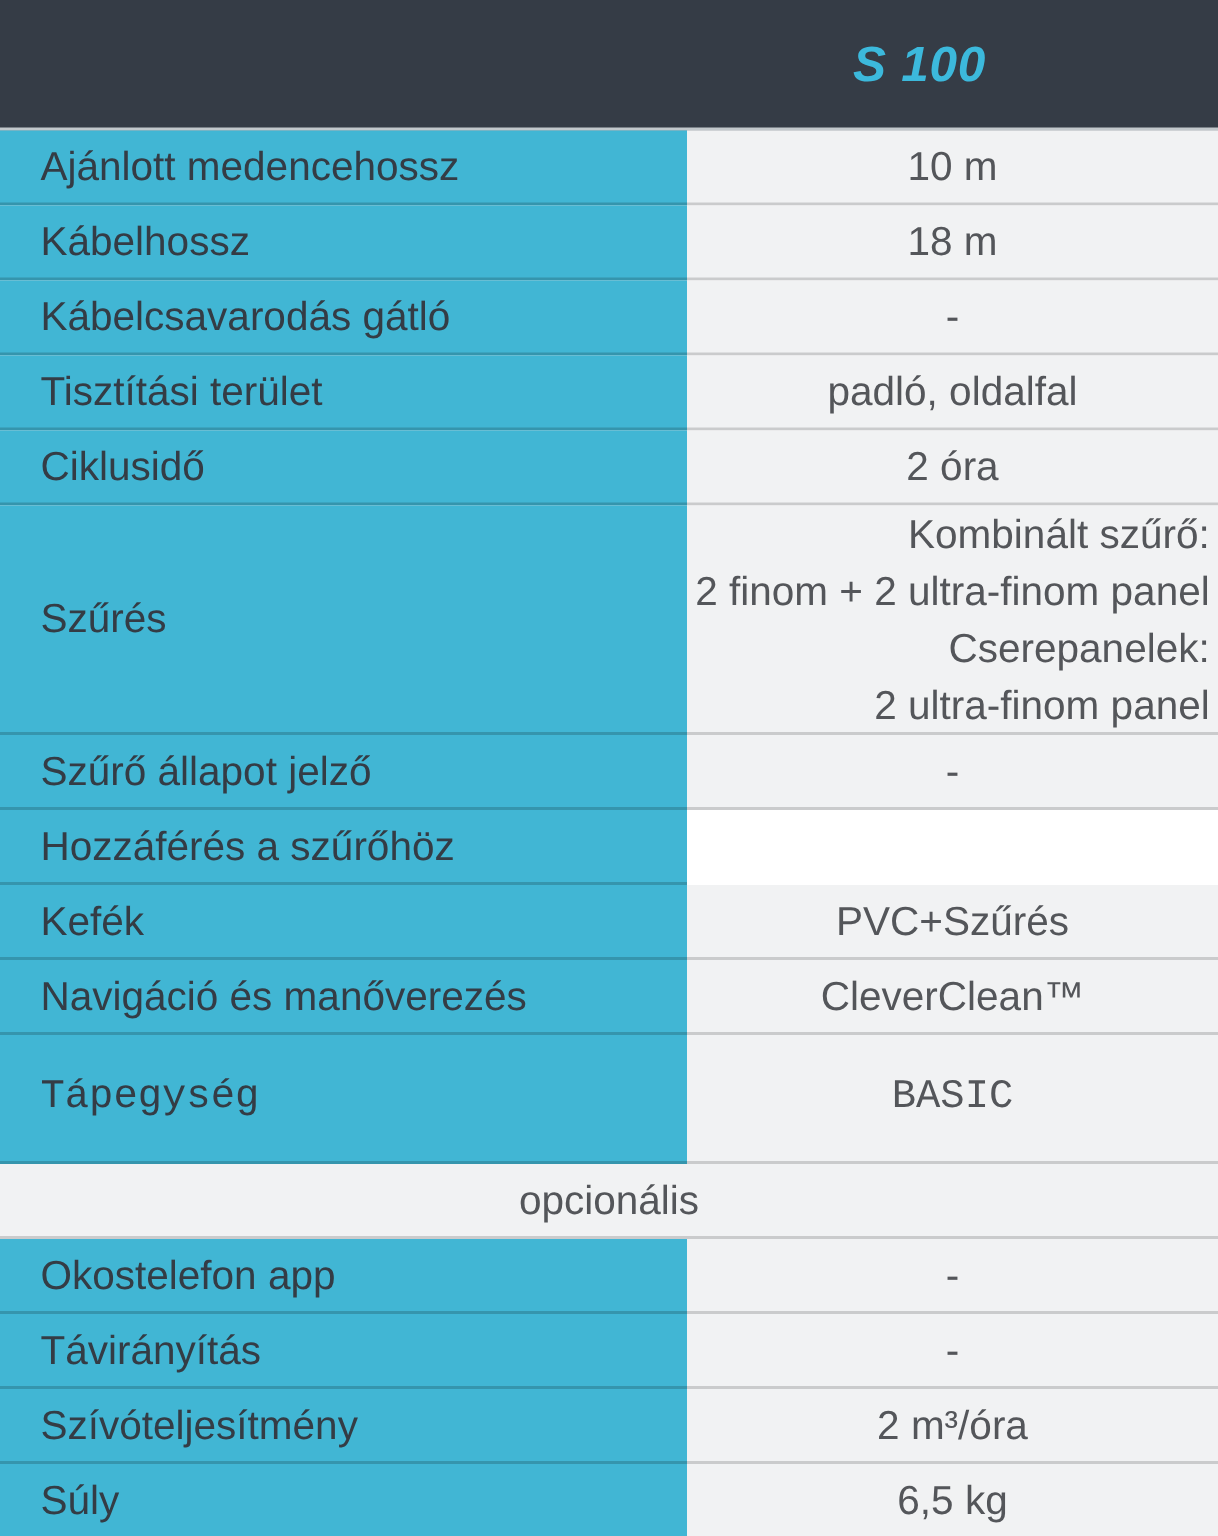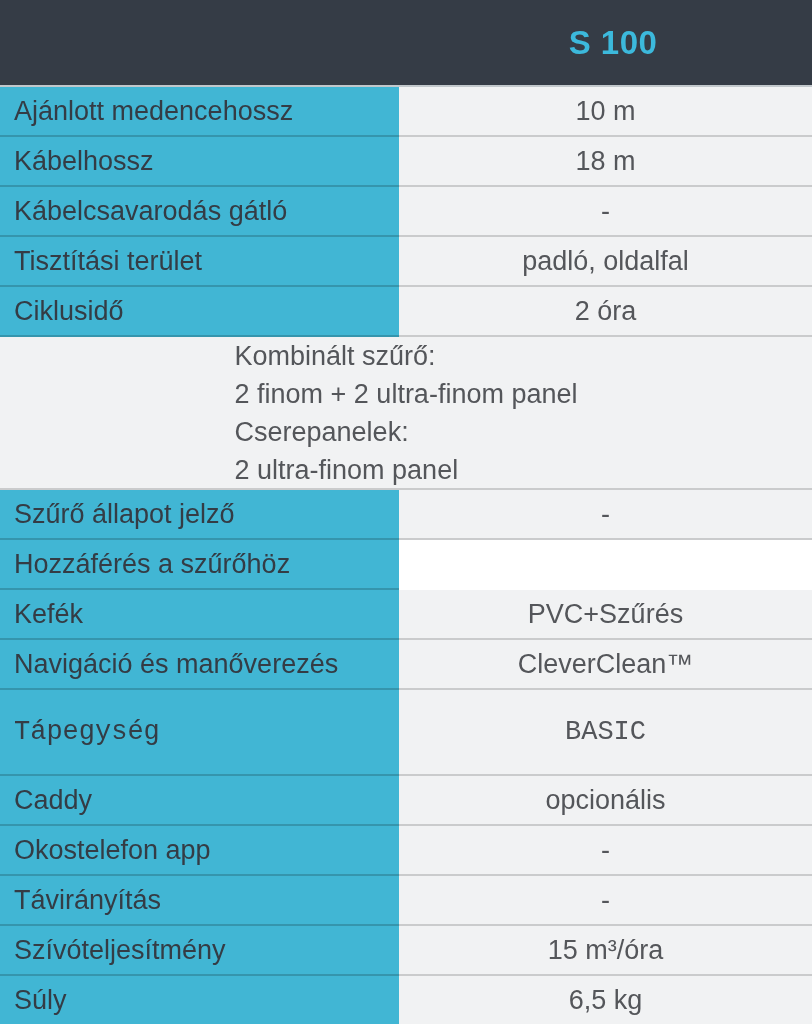--- a/index.html
+++ b/index.html
@@ -30,51 +30,52 @@
   }
   .header-title {
     flex: 1;
     display: flex;
     align-items: center;
     justify-content: center;
     color: #3CB9DC;
     font-size: 33px;
     font-weight: bold;
     letter-spacing: 0.5px;
+    font-style: italic;
   }
 
   .spec-row {
     display: flex;
     height: 50px;
   }
   .spec-row.row-tall { height: 153px; }
   .spec-row.row-mid  { height: 86px; font-family: Liberation Mono, monospace; }
 
   .label-cell {
-    width: 399px;
+    width: 458px;
     background: #41B6D4;
     display: flex;
     align-items: center;
-    padding-left: 14px;
+    padding-left: 27px;
     border-bottom: 2px solid rgba(0,0,0,0.18);
     color: #343C45;
     font-size: 27px;
     line-height: 1.2;
   }
   .value-cell {
     flex: 1;
     background: #F1F2F3;
     display: flex;
     align-items: center;
     justify-content: center;
     border-bottom: 2px solid rgba(0,0,0,0.16);
     color: #54565A;
     font-size: 27px;
     line-height: 38px;
-    text-align: left;
+    text-align: right;
     white-space: pre-line;
   }
 </style>
 </head>
 <body>
 
 <div class="spec-table">
 
   <div class="table-header">
     <div class="header-spacer"></div>
@@ -100,20 +101,21 @@
     <div class="label-cell">Tisztítási terület</div>
     <div class="value-cell">padló, oldalfal</div>
   </div>
 
   <div class="spec-row">
     <div class="label-cell">Ciklusidő</div>
     <div class="value-cell">2 óra</div>
   </div>
 
   <div class="spec-row row-tall">
+    <div class="label-cell">Szűrés</div>
     <div class="value-cell">Kombinált szűrő:
 2 finom + 2 ultra-finom panel
 Cserepanelek:
 2 ultra-finom panel</div>
   </div>
 
   <div class="spec-row">
     <div class="label-cell">Szűrő állapot jelző</div>
     <div class="value-cell">-</div>
   </div>
@@ -131,37 +133,36 @@
     <div class="label-cell">Navigáció és manőverezés</div>
     <div class="value-cell">CleverClean™</div>
   </div>
 
   <div class="spec-row row-mid">
     <div class="label-cell">Tápegység</div>
     <div class="value-cell">BASIC</div>
   </div>
 
   <div class="spec-row">
-    <div class="label-cell">Caddy</div>
     <div class="value-cell">opcionális</div>
   </div>
 
   <div class="spec-row">
     <div class="label-cell">Okostelefon app</div>
     <div class="value-cell">-</div>
   </div>
 
   <div class="spec-row">
     <div class="label-cell">Távirányítás</div>
     <div class="value-cell">-</div>
   </div>
 
   <div class="spec-row">
     <div class="label-cell">Szívóteljesítmény</div>
-    <div class="value-cell">15 m³/óra</div>
+    <div class="value-cell">2 m³/óra</div>
   </div>
 
   <div class="spec-row">
     <div class="label-cell">Súly</div>
     <div class="value-cell">6,5 kg</div>
   </div>
 
 </div>
 
 </body></html>

